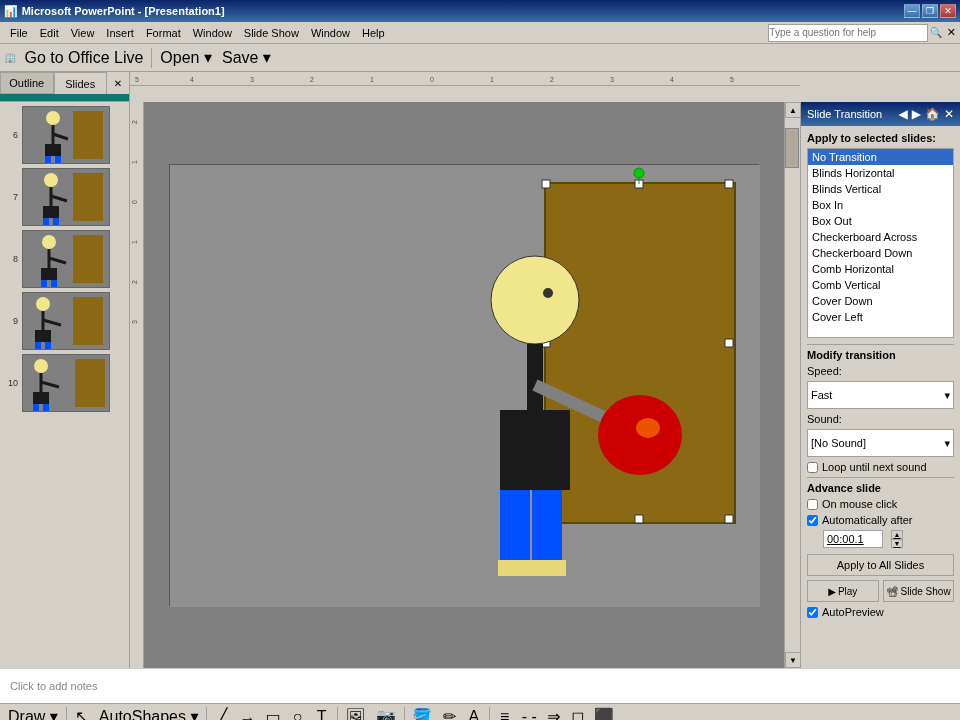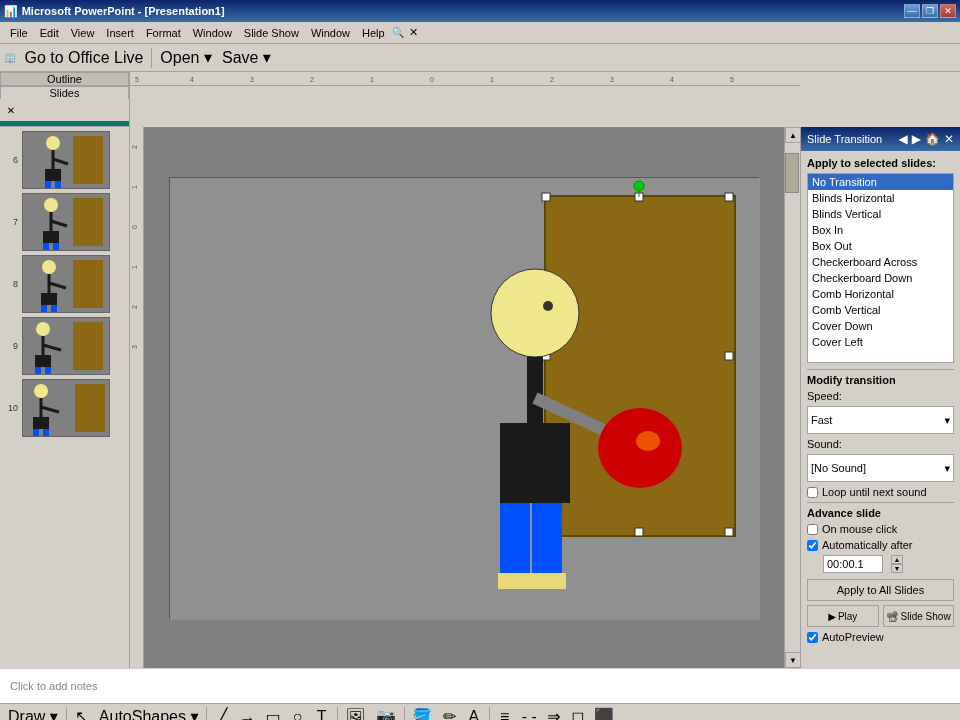--- a/index.html
+++ b/index.html
@@ -38,21 +38,21 @@
       cursor: pointer; display: flex; align-items: center; justify-content: center;
       font-size: 16px; padding: 0 3px;
     }
     .tb-sep { width: 1px; height: 20px; background: #a0a0a0; margin: 0 2px; }
 
     
     #left-panel {
       width: 130px; background: #d4d0c8; border-right: 1px solid #a0a0a0;
       display: flex; flex-direction: column;
     }
-    #tab-bar { display: flex; border-bottom: 5px solid #0f766e; flex-direction: column; }
+    #tab-bar { display: flex; border-bottom: 7px solid #0f766e; }
     .tab-btn {
       flex: 1; height: 22px; display: flex; align-items: center; justify-content: center;
       font-size: 11px; cursor: pointer; background: #c0bdb5; border: 1px solid #a0a0a0;
     }
     .tab-btn.active { background: #d4d0c8; border-bottom: none; }
     #slides-list { flex: 1; overflow-y: auto; padding: 4px; }
     .slide-thumb {
       margin-bottom: 4px; cursor: pointer; display: flex; align-items: center; gap: 4px;
     }
     .slide-num { font-size: 9px; color: #333; min-width: 14px; text-align: right; }
@@ -153,20 +153,21 @@
 <div id="menu-bar">
   <span class="menu-item">File</span>
   <span class="menu-item">Edit</span>
   <span class="menu-item">View</span>
   <span class="menu-item">Insert</span>
   <span class="menu-item">Format</span>
   <span class="menu-item">Window</span>
   <span class="menu-item">Slide Show</span>
   <span class="menu-item">Window</span>
   <span class="menu-item">Help</span>
+  <input type="text" style="margin-left: auto; width: 160px; height: 18px; font-size: 10px; border: 1px solid rgb(160, 160, 160);" placeholder="Type a question for help">
   <span style="margin-left:2px; cursor:pointer; font-size:10px;">🔍</span>
   <span style="margin-left:4px; cursor:pointer;">✕</span>
 </div>
 
 <div id="toolbar1">
   <span style="font-size:10px; color:#0a246a; font-weight:bold; margin-right:2px;">🏢</span>
   <div class="tb-btn">
     <span>Go to Office Live</span>
   </div>
   <div class="tb-sep"></div>
@@ -433,21 +434,21 @@
           <div class="checkbox-row">
             <input type="checkbox" style="width: 11px; height: 11px;">
             <span>On mouse click</span>
           </div>
 
           <div class="checkbox-row">
             <input type="checkbox" checked="" style="width: 11px; height: 11px;">
             <span>Automatically after</span>
           </div>
 
-          <div style="display:flex; align-items:center; gap:8px; margin-bottom:6px; margin-left:16px;">
+          <div style="display:flex; align-items:center; gap:8px; margin-bottom:6px; margin-left:16px;text-decoration:underline;">
             <div class="time-input">
               <span>00:00.1</span>
             </div>
             <div style="display:flex; flex-direction:column;">
               <div style="width:12px; height:9px; background:#d4d0c8; border:1px solid #a0a0a0; font-size:7px; display:flex; align-items:center; justify-content:center; cursor:pointer;">▲</div>
               <div style="width:12px; height:9px; background:#d4d0c8; border:1px solid #a0a0a0; font-size:7px; display:flex; align-items:center; justify-content:center; cursor:pointer;">▼</div>
             </div>
           </div>
         </div>
 

